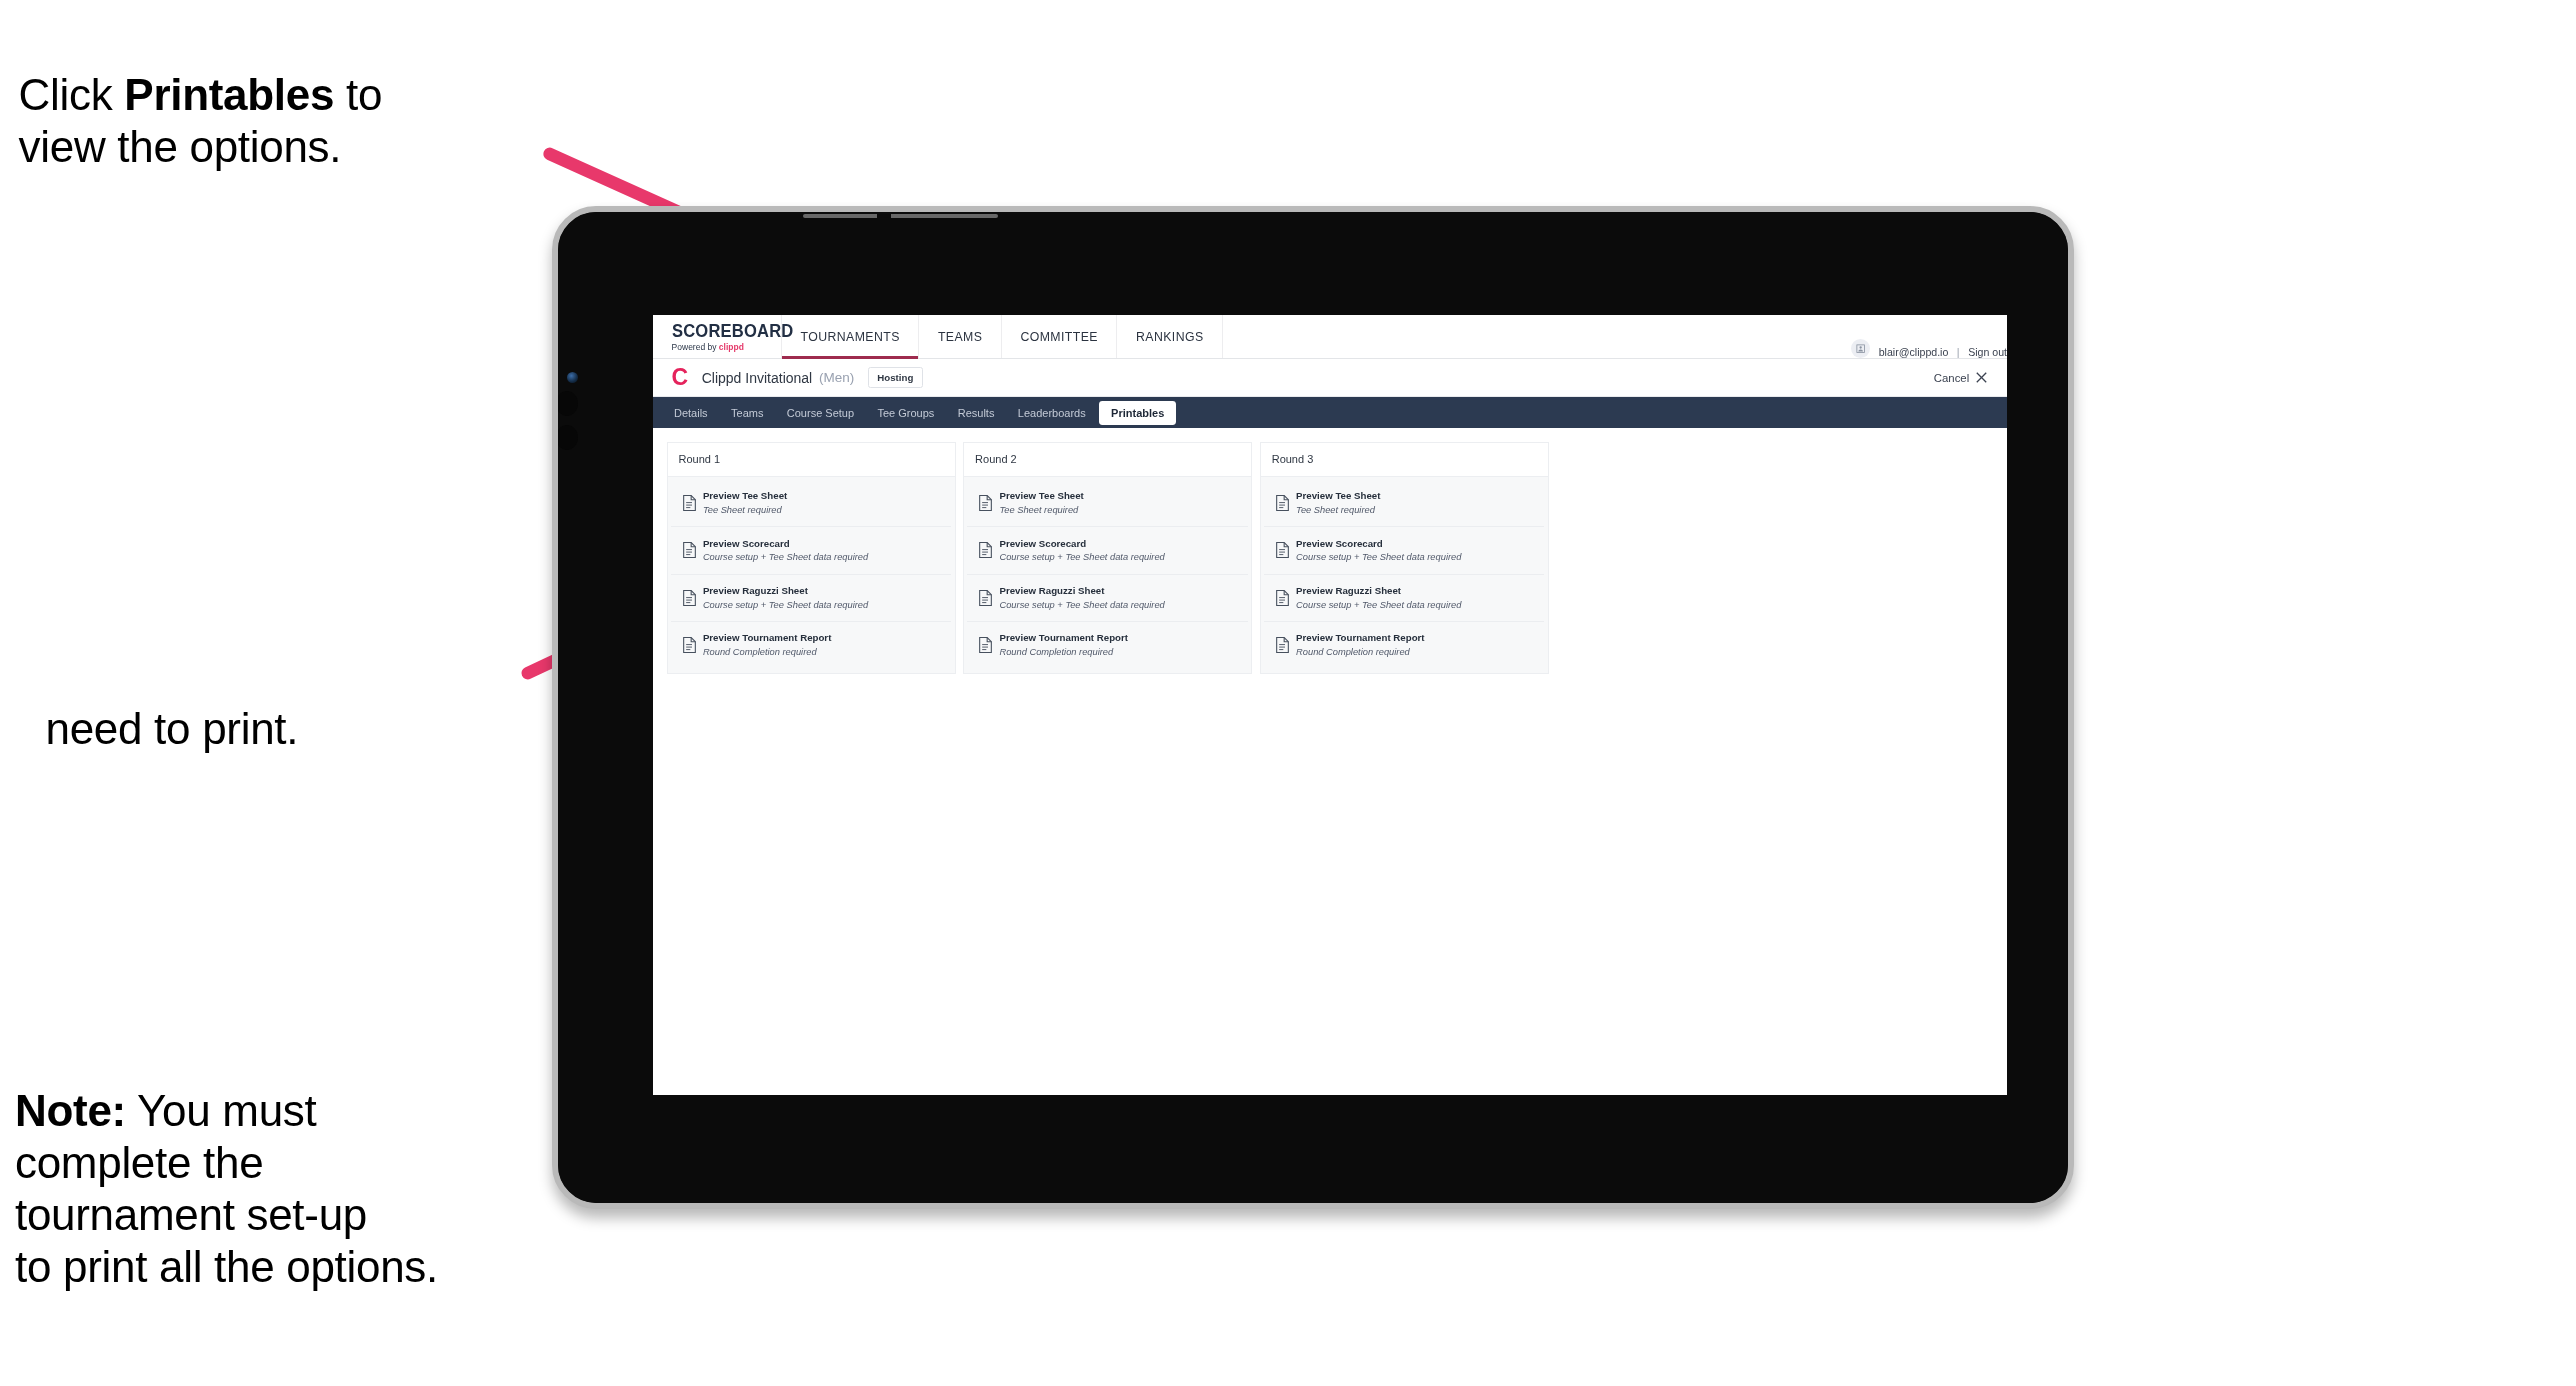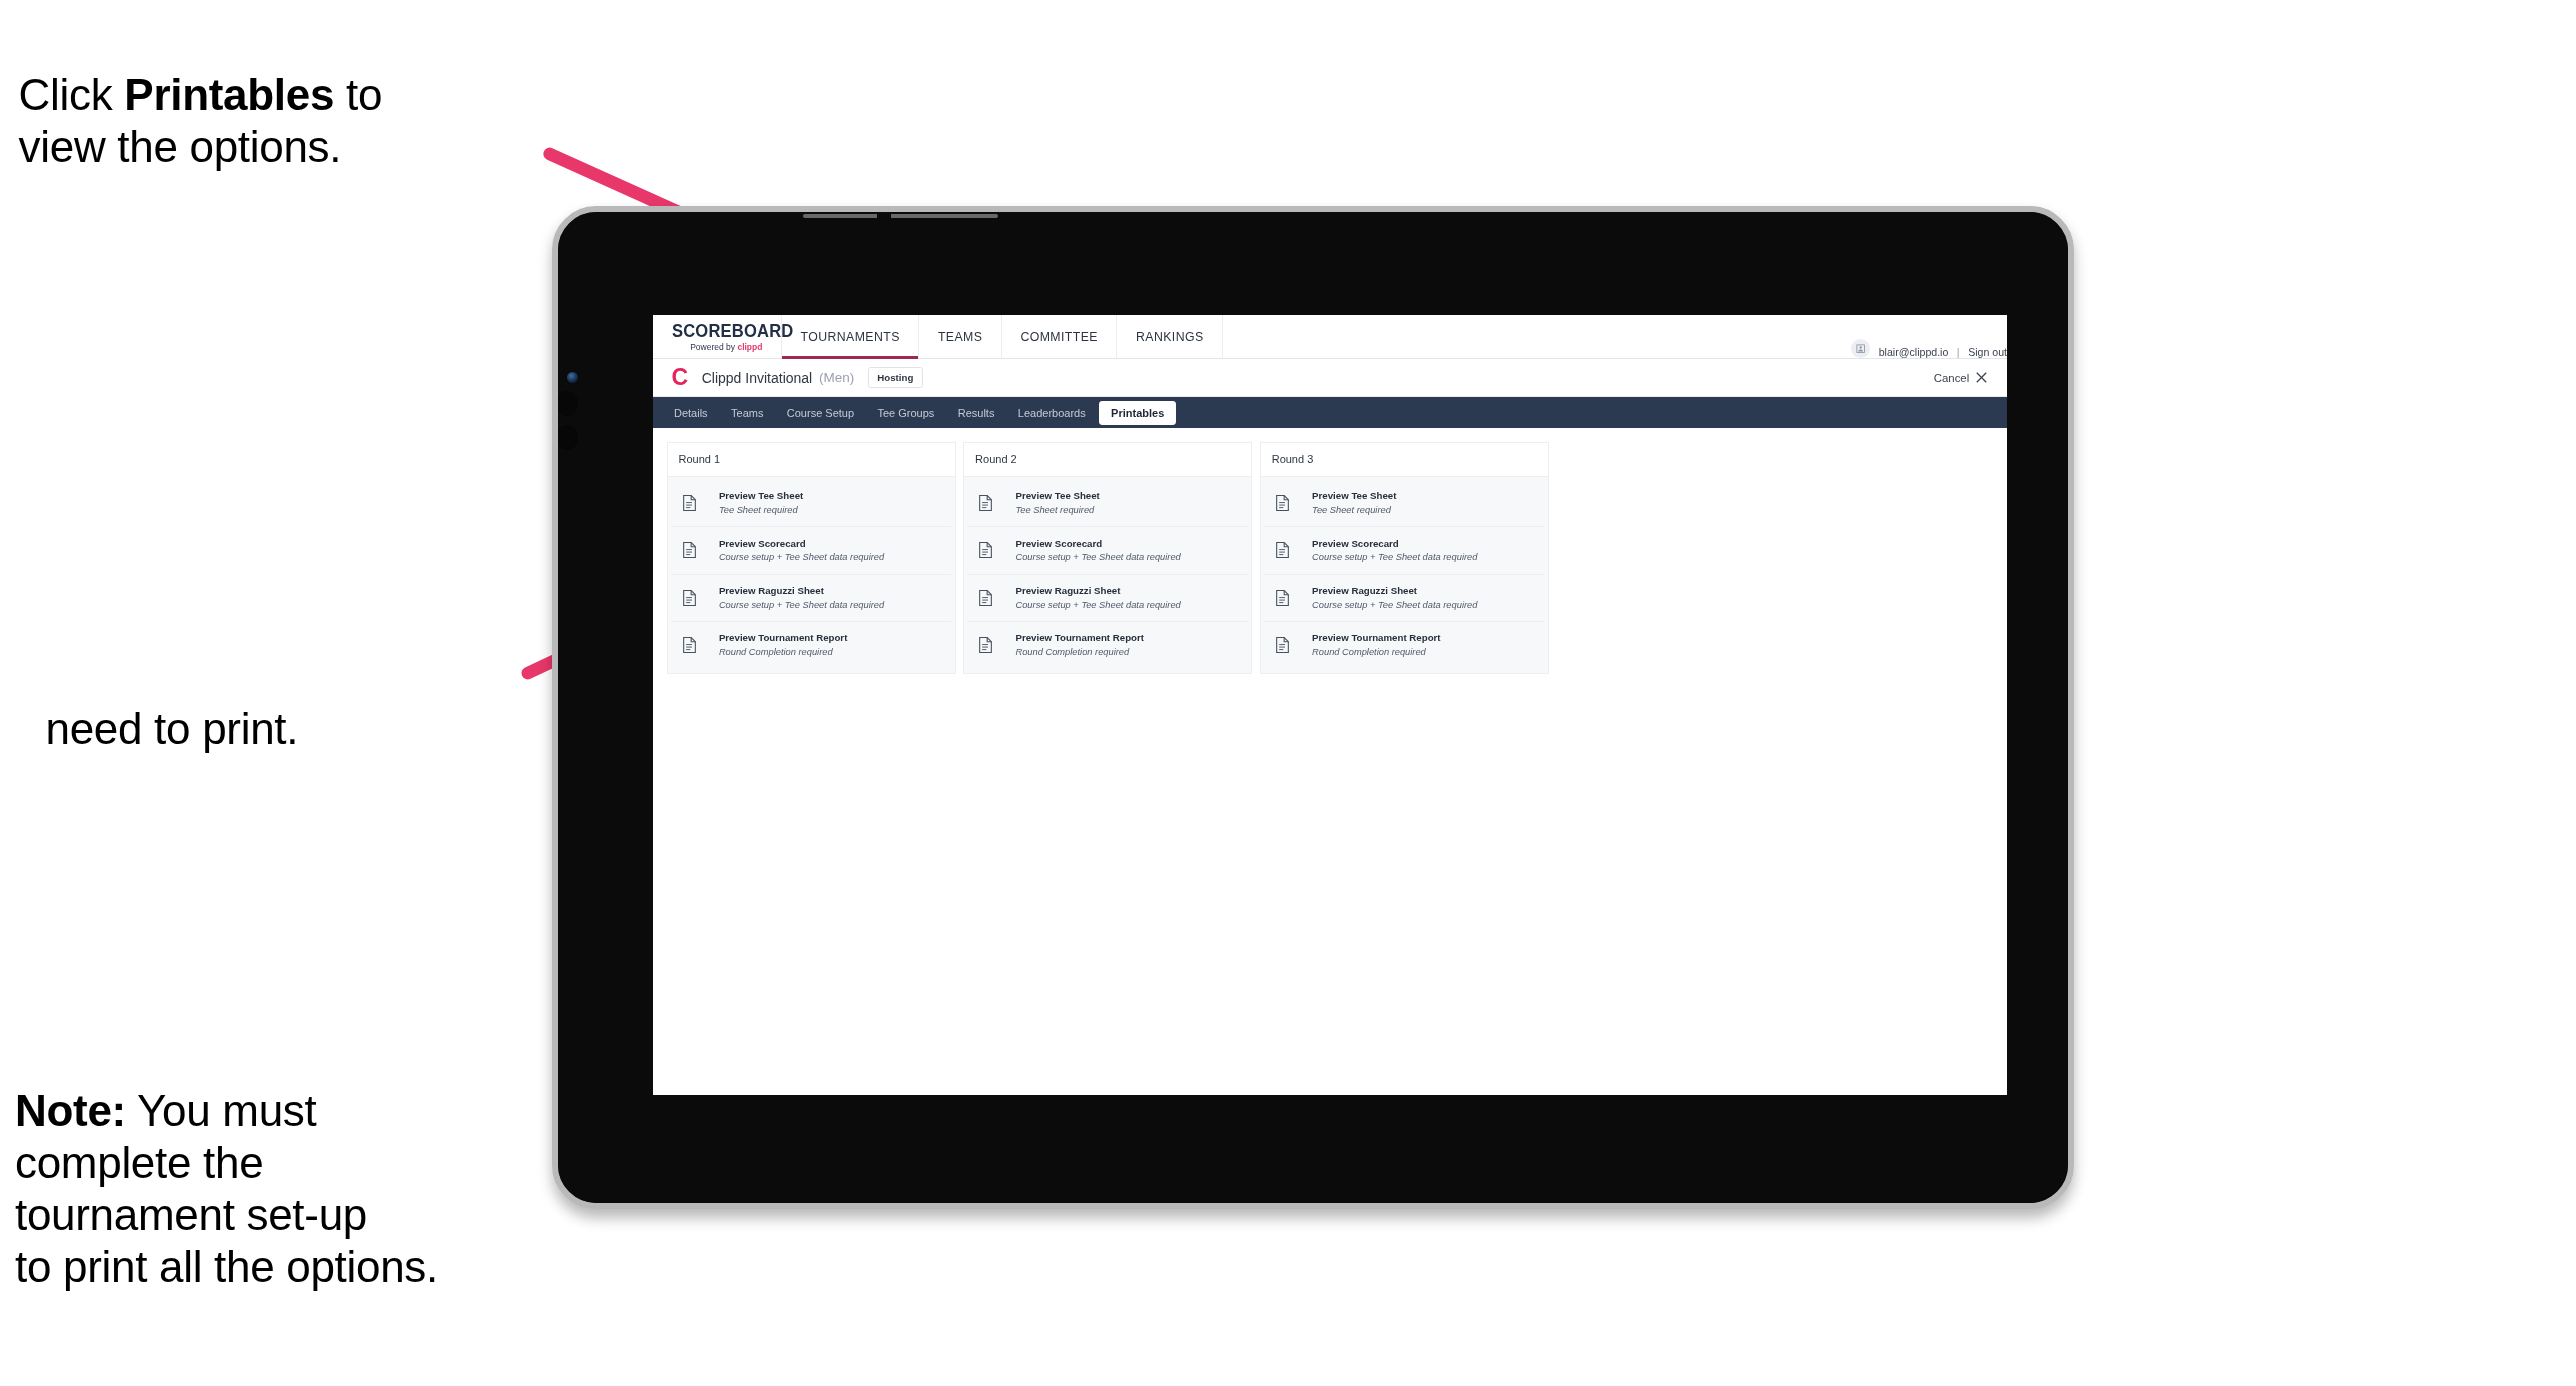--- a/index.html
+++ b/index.html
@@ -86,21 +86,21 @@
   #logo-box {
     width: 129px; display: flex; flex-direction: column;
     justify-content: center; padding-left: 18.6px;
     border-right: 0.8px solid #ededef;
   }
   .logo-word {
     font-family: "Liberation Sans Narrow", "Liberation Sans", sans-serif;
     font-weight: 700; font-size: 18px; letter-spacing: 0.2px;
     color: #222f44; line-height: 1; transform: scaleX(0.92); transform-origin: left center;
   }
-  .logo-sub { font-size: 8.5px; color: #2b3648; margin-top: 2.5px; line-height:1;text-align:center; }
+  .logo-sub { font-size: 8.5px; color: #2b3648; margin-top: 2.5px; line-height:1; }
   .logo-sub .brand { color: #e5396a; font-weight: 700; }
 
   .nav-item {
     display: flex; align-items: center; padding: 0 18.6px;
     font-size: 12.3px; color: #2b3340; letter-spacing: 0.4px;
     border-right: 0.8px solid #ededef;
     position: relative; cursor: pointer;
   }
   .nav-item.active::after {
     content: ""; position: absolute; left: 0; right: 0; bottom: -0.8px;
@@ -160,21 +160,21 @@
   
   #content { padding: 13.5px 0 0 13.5px; display: flex; gap: 7.6px; background: #fff; }
   .round-col { width: 289px; }
   .round-head {
     height: 34px; display: flex; align-items: center;
     padding-left: 11px; font-size: 11px; color: #2f3743;
     border: 0.8px solid #eceef1; border-bottom: none; background: #fff;
   }
   .round-body { background: #f7f8f9; border: 0.8px solid #eceef1; padding: 3.4px 3.4px 5px 3.4px; }
   .doc-row {
-    display: flex; align-items: center; gap: 22px;
+    display: flex; align-items: center; gap: 6px;
     padding: 9.3px 8.5px 9.3px 11px;
     background: #f7f8f9;
     border-bottom: 0.8px solid #ebedf0;
     cursor: pointer;
   }
   .doc-row:last-child { border-bottom: none; }
   .doc-icon { flex: none; width: 15px; height: 18px; color: #47505e; }
   .doc-title { font-size: 9.7px; font-weight: 700; color: #262f3c; line-height: 1.35; }
   .doc-sub { font-size: 9.3px; font-style: italic; color: #51596a; line-height: 1.4; margin-top: 1.7px; }
 </style>

